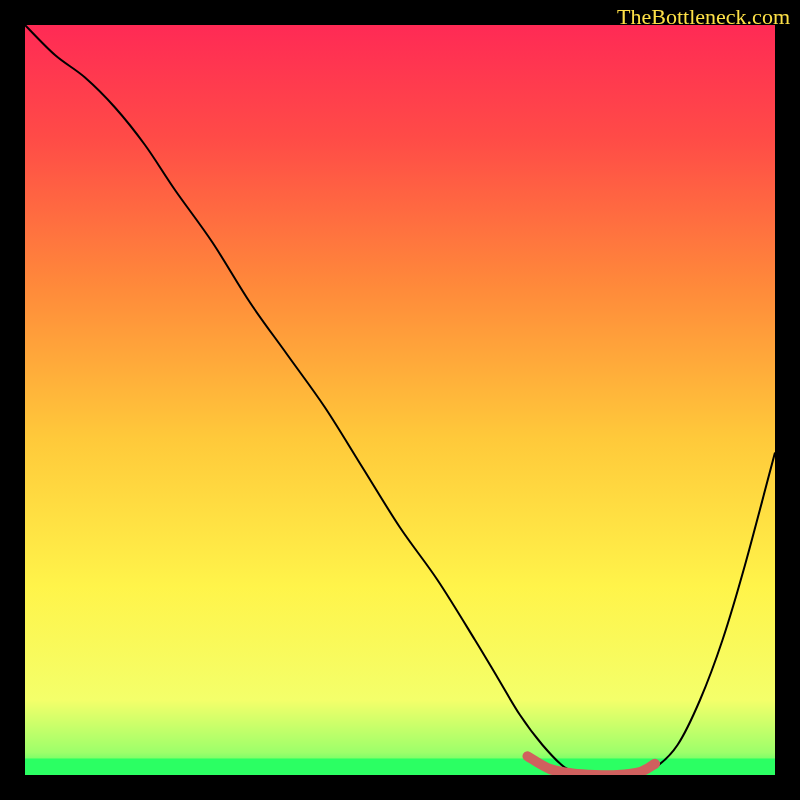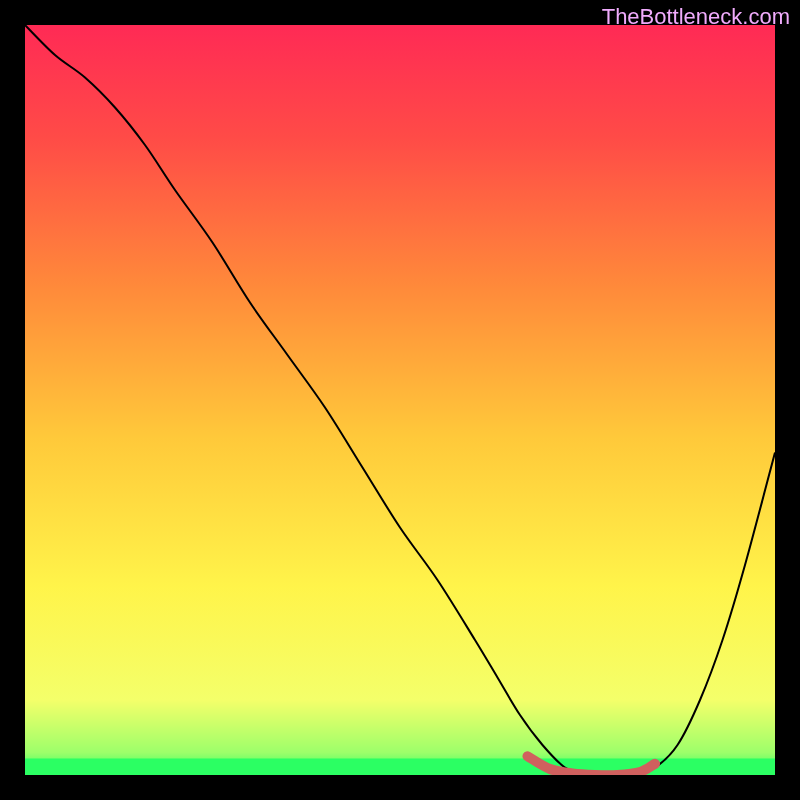--- a/index.html
+++ b/index.html
@@ -13,22 +13,22 @@
 .frame {
   position: relative;
   width: 800px;
   height: 800px;
   background: #000;
 }
 .watermark {
   position: absolute;
   top: 4px;
   right: 10px;
-  color: #f0abfc;
-  font-family: Liberation Sans, sans-serif;
+  color: #fde047;
+  font-family: Liberation Serif, serif;
   font-size: 22px;
   z-index: 5;
 }
 .plot {
   position: absolute;
   left: 25px;
   top: 25px;
   width: 750px;
   height: 750px;
 }

